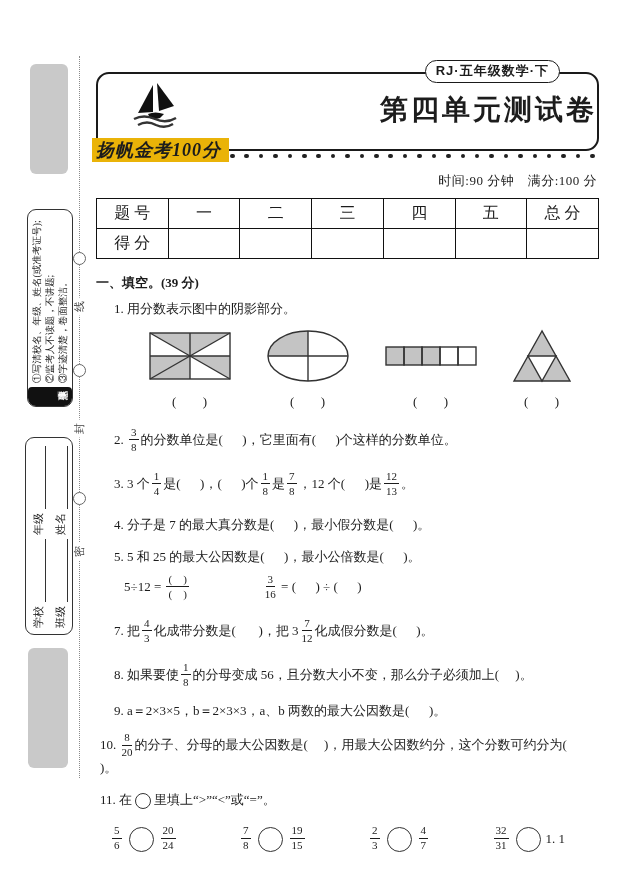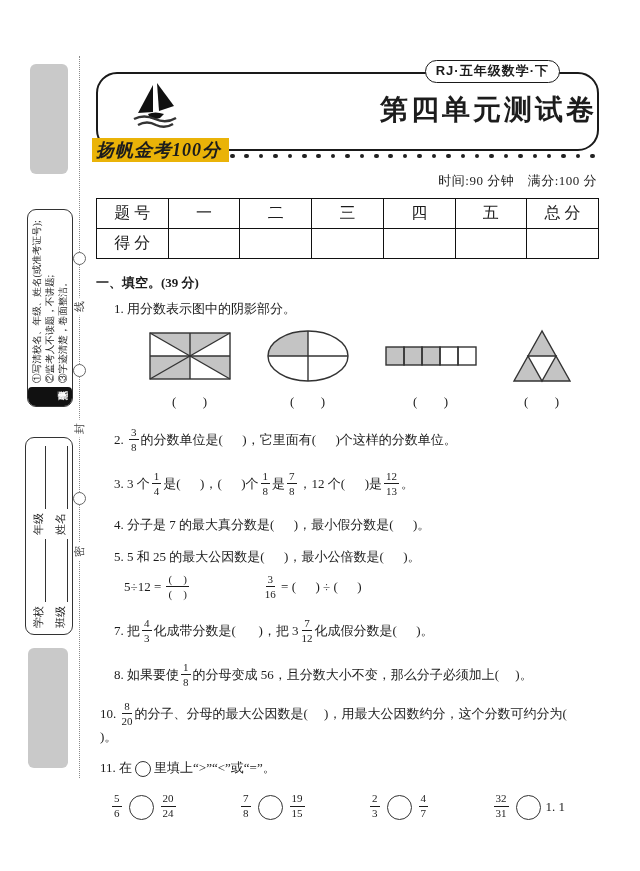--- a/index.html
+++ b/index.html
@@ -38,21 +38,21 @@
     border-left:1.6px dotted #8a8a8a;}
   .seal-circle{position:absolute;left:73px;width:11px;height:11px;background:#fff;
     border:1.3px solid #666;border-radius:50%;}
   .seal-char{position:absolute;left:71px;width:18px;text-align:center;background:#fff;
     transform:rotate(-90deg);font-size:11px;color:#444;line-height:1.2;}
 
   
   .main{position:absolute;left:96px;top:56px;width:503px;}
 
   .banner{position:relative;height:75px;margin-top:16px;
-    border:2px solid #1a1a1a;border-radius:21px;}
+    border:2px solid #1a1a1a;border-radius:13px;}
   .edition-tag{position:absolute;top:-14px;right:37px;background:#fff;
     border:1.5px solid #1a1a1a;border-radius:13px;padding:1px 10px 2px;
     font-size:13px;font-weight:bold;letter-spacing:1px;
     font-family:"Liberation Sans","DejaVu Sans",sans-serif;}
   .banner-title{margin:0;text-align:right;font-size:28px;font-weight:900;
     letter-spacing:3px;padding-top:17px;}
   .boat{position:absolute;left:28px;top:4px;}
   .brand{position:absolute;left:-6px;bottom:-13px;background:#eab308;padding:0 8px 0 4px;
     font-size:18px;font-weight:bold;font-style:italic;letter-spacing:1px;white-space:nowrap;}
   .dots-row{position:absolute;left:132px;right:2px;bottom:-9px;
@@ -277,20 +277,21 @@
     <div class="q ind mt-l">2. <span class="frac"><span class="fn">3</span><span class="fd">8</span></span>的分数单位是(      )，它里面有(      )个这样的分数单位。</div>
     <div class="q ind mt-l">3. 3 个<span class="frac"><span class="fn">1</span><span class="fd">4</span></span>是(      )，(      )个<span class="frac"><span class="fn">1</span><span class="fd">8</span></span>是<span class="frac"><span class="fn">7</span><span class="fd">8</span></span>，12 个(      )是<span class="frac"><span class="fn">12</span><span class="fd">13</span></span>。</div>
     <div class="q ind mt-l">4. 分子是 7 的最大真分数是(      )，最小假分数是(      )。</div>
     <div class="q ind mt-m">5. 5 和 25 的最大公因数是(      )，最小公倍数是(      )。</div>
     <div class="q eq-row mt-s">
       <span class="q">5÷12 = <span class="frac"><span class="fn">(    )</span><span class="fd">(    )</span></span></span>
       <span class="q"><span class="frac"><span class="fn">3</span><span class="fd">16</span></span> = (      ) ÷ (      )</span>
     </div>
     <div class="q ind mt-l">7. 把<span class="frac"><span class="fn">4</span><span class="fd">3</span></span>化成带分数是(       )，把<span class="whole">3</span><span class="frac"><span class="fn">7</span><span class="fd">12</span></span>化成假分数是(      )。</div>
     <div class="q ind mt-l">8. 如果要使<span class="frac"><span class="fn">1</span><span class="fd">8</span></span>的分母变成 56，且分数大小不变，那么分子必须加上(     )。</div>
+    <div class="q ind mt-m">9. a＝2×3×5，b＝2×3×3，a、b 两数的最大公因数是(      )。</div>
     <div class="q ind2 mt-m">10. <span class="frac"><span class="fn">8</span><span class="fd">20</span></span>的分子、分母的最大公因数是(     )，用最大公因数约分，这个分数可约分为(     )。</div>
     <div class="q ind2 mt-m">11. 在<span class="blank-circle"></span>里填上“&gt;”“&lt;”或“=”。</div>
 
     <div class="cmp-row">
         <div class="cmp-item"><span class="frac"><span class="fn">5</span><span class="fd">6</span></span><span class="blank-circle"></span><span class="frac"><span class="fn">20</span><span class="fd">24</span></span></div>
         <div class="cmp-item"><span class="frac"><span class="fn">7</span><span class="fd">8</span></span><span class="blank-circle"></span><span class="frac"><span class="fn">19</span><span class="fd">15</span></span></div>
         <div class="cmp-item"><span class="frac"><span class="fn">2</span><span class="fd">3</span></span><span class="blank-circle"></span><span class="frac"><span class="fn">4</span><span class="fd">7</span></span></div>
         <div class="cmp-item"><span class="frac"><span class="fn">32</span><span class="fd">31</span></span><span class="blank-circle"></span>1. 1</div>
       </div>
 

